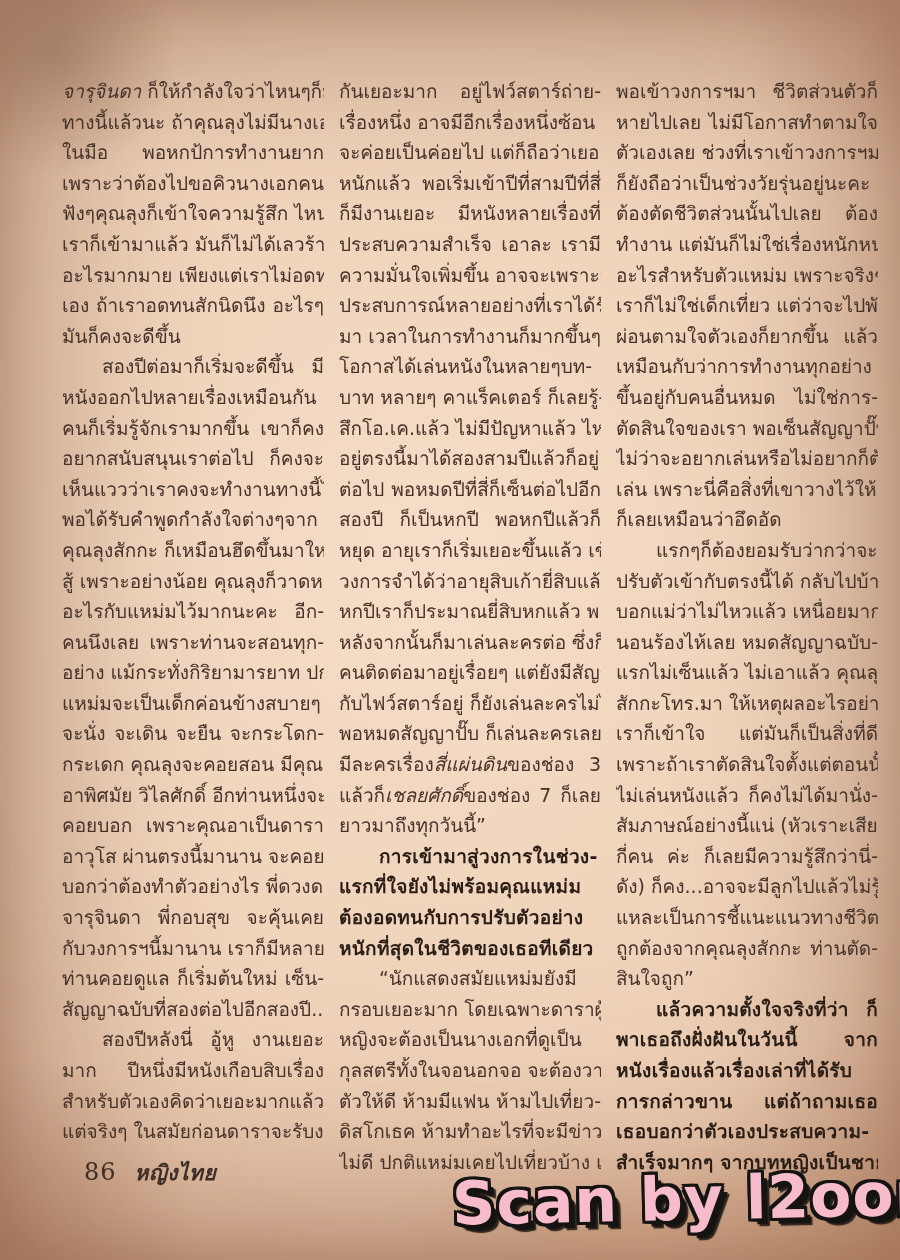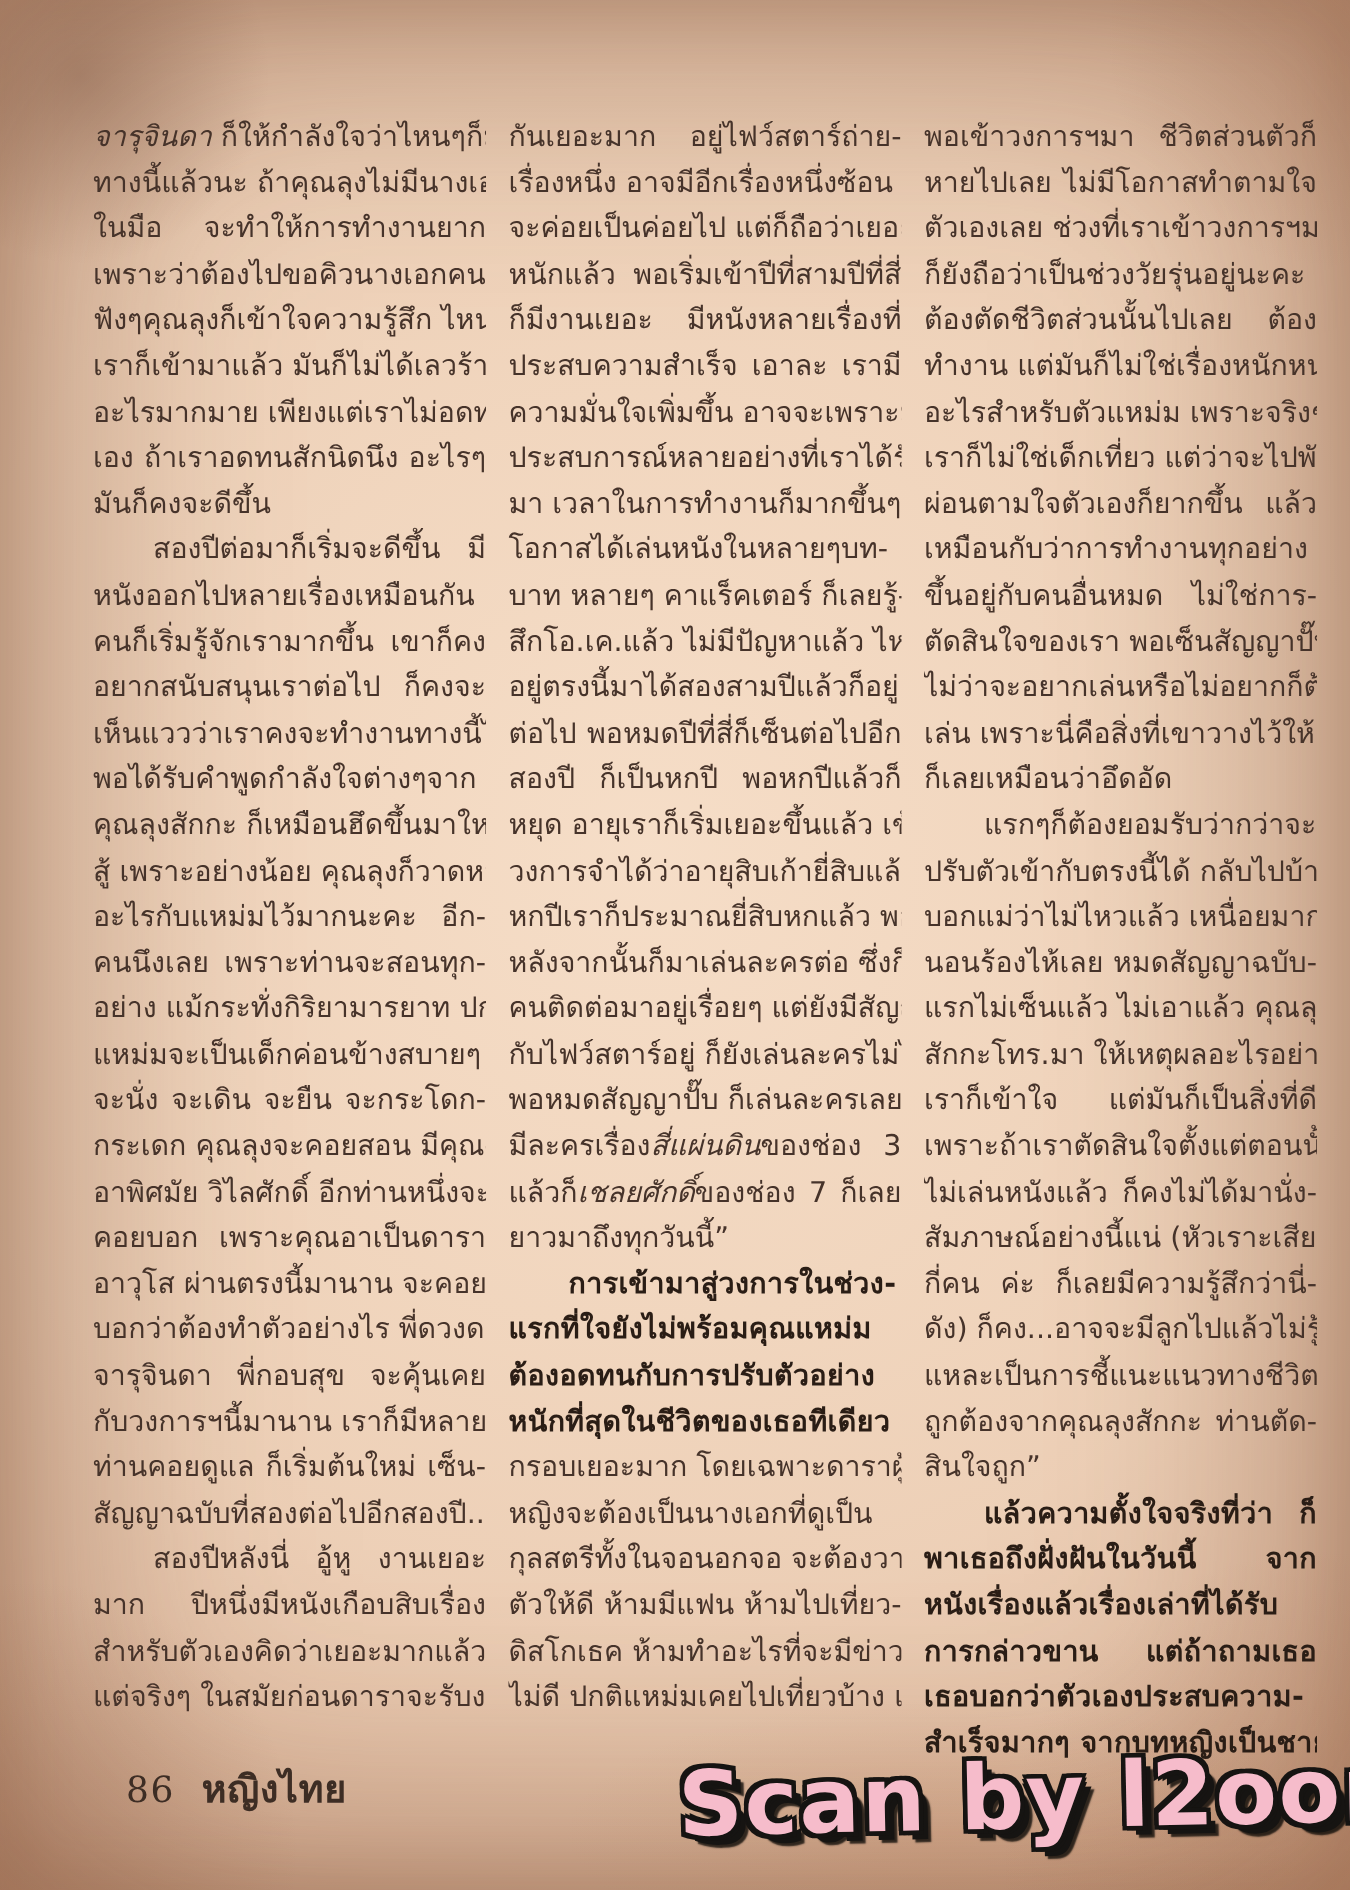--- a/index.html
+++ b/index.html
@@ -34,41 +34,41 @@
   .line{white-space:nowrap;text-align:justify;text-align-last:justify;}
   .line.end{text-align-last:left;}
   .line.indent{text-indent:40px;}
   .para.bold .line{font-weight:bold;color:#2a1d15;letter-spacing:.3px;}
   .line i{}
   .footer{
     position:absolute;left:84px;top:1156px;display:flex;align-items:baseline;gap:18px;
     color:#3d2d24;
   }
   .pagenum{font-family:"DejaVu Serif",serif;font-size:24px;letter-spacing:1px;}
-  .magname{font-size:25px;font-weight:bold;letter-spacing:.5px;margin-top:16px;}
+  .magname{font-size:21px;font-weight:bold;font-style:italic;letter-spacing:.5px;}
   .watermark{
     position:absolute;left:452px;top:1164px;width:440px;
     font-size:60px;font-weight:bold;letter-spacing:1px;
     color:#f6bccb;transform:rotate(-1.2deg);white-space:nowrap;
     text-shadow:
       3px 0 0 #161412,-3px 0 0 #161412,0 3px 0 #161412,0 -3px 0 #161412,
       3px 3px 0 #161412,-3px 3px 0 #161412,3px -3px 0 #161412,-3px -3px 0 #161412,
       6px 6px 0 #161412,8px 8px 1px rgba(20,16,12,.85);
   }
 </style>
 </head>
 <body>
 
 <div class="page">
   <div class="columns">
       <div class="col">
         <div class="para normal">
           <div class="line"><i>จารุจินดา</i><span> ก็ให้กำลังใจว่าไหนๆก็มา</span></div>
           <div class="line"><span>ทางนี้แล้วนะ ถ้าคุณลุงไม่มีนางเอก</span></div>
-          <div class="line"><span>ในมือ จะทำให้การทำงานยาก</span></div>
+          <div class="line"><span>ในมือ พอหกป้การทำงานยาก</span></div>
           <div class="line"><span>เพราะว่าต้องไปขอคิวนางเอกคนอื่น</span></div>
           <div class="line"><span>ฟังๆคุณลุงก็เข้าใจความรู้สึก ไหนๆ</span></div>
           <div class="line"><span>เราก็เข้ามาแล้ว มันก็ไม่ได้เลวร้าย</span></div>
           <div class="line"><span>อะไรมากมาย เพียงแต่เราไม่อดทน</span></div>
           <div class="line"><span>เอง ถ้าเราอดทนสักนิดนึง อะไรๆ</span></div>
           <div class="line end"><span>มันก็คงจะดีขึ้น</span></div>
         </div>
         <div class="para normal">
           <div class="line indent"><span>สองปีต่อมาก็เริ่มจะดีขึ้น มี</span></div>
           <div class="line"><span>หนังออกไปหลายเรื่องเหมือนกัน</span></div>
@@ -128,20 +128,21 @@
           <div class="line"><span>แล้วก็</span><i>เชลยศักดิ์</i><span>ของช่อง 7 ก็เลย</span></div>
           <div class="line end"><span>ยาวมาถึงทุกวันนี้”</span></div>
         </div>
         <div class="para bold">
           <div class="line indent"><span>การเข้ามาสู่วงการในช่วง-</span></div>
           <div class="line"><span>แรกที่ใจยังไม่พร้อมคุณแหม่ม</span></div>
           <div class="line"><span>ต้องอดทนกับการปรับตัวอย่าง</span></div>
           <div class="line end"><span>หนักที่สุดในชีวิตของเธอทีเดียว</span></div>
         </div>
         <div class="para normal">
+          <div class="line indent"><span>“นักแสดงสมัยแหม่มยังมี</span></div>
           <div class="line"><span>กรอบเยอะมาก โดยเฉพาะดาราผู้-</span></div>
           <div class="line"><span>หญิงจะต้องเป็นนางเอกที่ดูเป็น</span></div>
           <div class="line"><span>กุลสตรีทั้งในจอนอกจอ จะต้องวาง-</span></div>
           <div class="line"><span>ตัวให้ดี ห้ามมีแฟน ห้ามไปเที่ยว-</span></div>
           <div class="line"><span>ดิสโกเธค ห้ามทำอะไรที่จะมีข่าว</span></div>
           <div class="line"><span>ไม่ดี ปกติแหม่มเคยไปเที่ยวบ้าง แต่</span></div>
         </div>
       </div>
       <div class="col">
         <div class="para normal">

